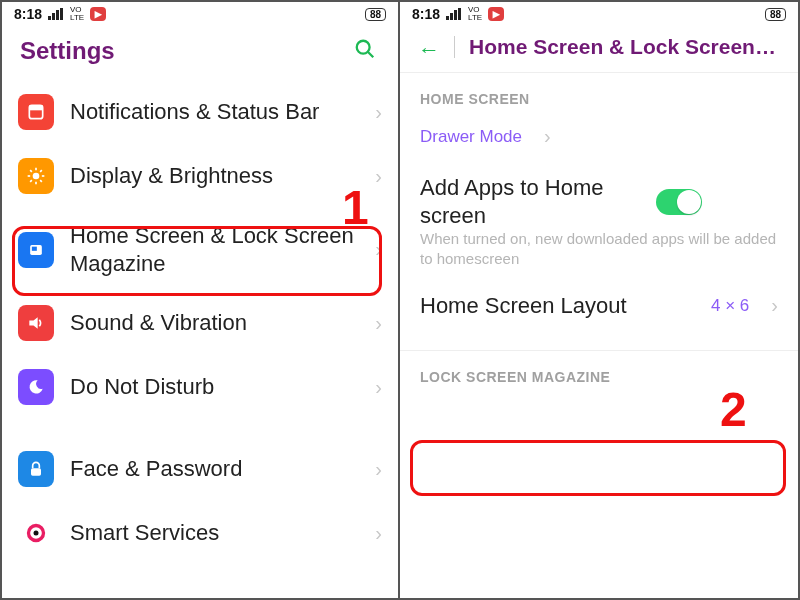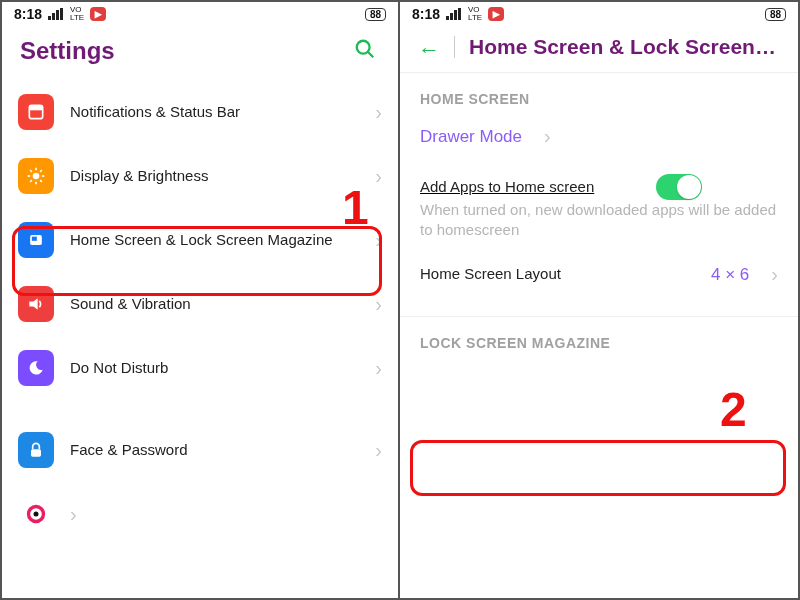--- a/index.html
+++ b/index.html
@@ -96,21 +96,21 @@
     cursor: pointer;
     position: relative;
   }
   .row-icon {
     width: 36px; height: 36px;
     border-radius: 8px;
     display: flex; align-items: center; justify-content: center;
     flex-shrink: 0;
   }
   .row-label {
-    font-size: 15px;
+    font-size: 22px;
     color: #222;
     flex: 1;
     line-height: 1.25;
   }
   .row-value {
     font-size: 17px;
     color: #8b5cf6;
     margin-right: 6px;
   }
   .row-subtext {
@@ -271,20 +271,21 @@
       <div class="chevron">›</div>
     </div>
 
     <div class="row">
       <div class="row-icon" style="background:#fff">
         <svg viewBox="0 0 24 24">
             <circle cx="12" cy="12" r="9" fill="none" stroke="#e91e63" stroke-width="4"></circle>
             <circle cx="12" cy="12" r="3" fill="#111"></circle>
           </svg>
       </div>
+      <div class="row-label">Smart Services</div>
       <div class="chevron">›</div>
     </div>
 
     <div class="callout-box" style="left:10px; top:224px; width:370px; height:70px;"></div>
     <div class="callout-num" style="left:340px; top:178px;">1</div>
   </div>
 
   <div class="pane">
     <div class="status-bar">
       <div class="status-left">
@@ -315,21 +316,21 @@
     <div class="thin-divider"></div>
 
     <div class="section-header">HOME SCREEN</div>
 
     <div class="row" style="padding:12px 20px;">
       <div class="row-value">Drawer Mode</div>
       <div class="chevron">›</div>
     </div>
 
 
-    <div class="row" style="padding:14px 8px 6px 20px;text-decoration:underline;">
+    <div class="row" style="padding:14px 8px 6px 20px;">
       <div class="row-label" style="max-width:220px">Add Apps to Home screen</div>
       <div class="toggle"></div>
     </div>
     <div class="row-subtext">When turned on, new downloaded apps will be added to homescreen</div>
 
     <div class="row" style="padding:18px 20px;">
       <div class="row-label">Home Screen Layout</div>
       <div class="row-value">4 × 6</div>
       <div class="chevron">›</div>
     </div>

